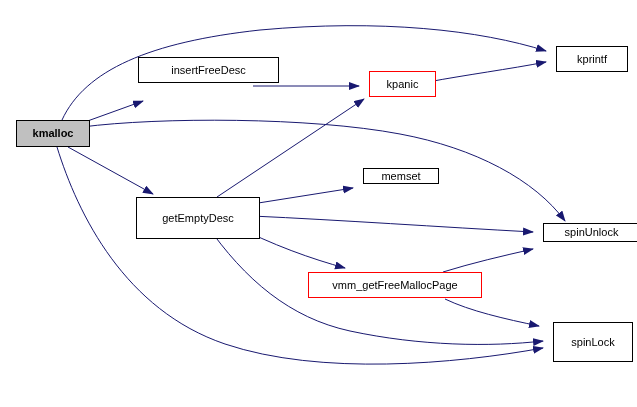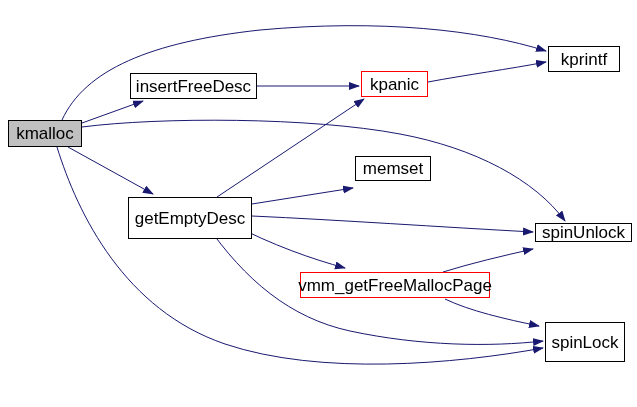--- a/index.html
+++ b/index.html
@@ -22,25 +22,26 @@
   svg.edges{position:absolute;left:0;top:0;width:637px;height:407px;}
   svg.edges path.edge{stroke:var(--edge);fill:none;stroke-width:1;}
   #arrowhead path{fill:var(--edge);stroke:none;}
   .node{
     position:absolute;
     box-sizing:border-box;
     border:1px solid var(--node-border);
     background:var(--node-fill);
     color:var(--text);
     display:flex;align-items:center;justify-content:center;
-    font-size:17px;line-height:1;
+    font-size:11px;line-height:1;
     white-space:nowrap;
     cursor:pointer;
+    margin-left:8px;
   }
-  .node.current{background:var(--current-fill);cursor:default;}
+  .node.current{background:var(--current-fill);cursor:default;font-weight:bold;}
   .node.highlighted{border-color:var(--hl-border);text-align:center;}
 </style>
 </head>
 <body>
 
 <div class="canvas">
 
   <svg class="edges" viewBox="0 0 637 407">
     <defs>
       <marker id="arrowhead" markerUnits="userSpaceOnUse" markerWidth="12" markerHeight="9" refX="10" refY="4" orient="auto">
@@ -57,22 +58,22 @@
     <path class="edge" marker-end="url(#arrowhead)" d="M 217,197 L 364,99"></path>
     <path class="edge" marker-end="url(#arrowhead)" d="M 252,204 L 353,188"></path>
     <path class="edge" marker-end="url(#arrowhead)" d="M 252,216 C 340,220 440,227 533,232"></path>
     <path class="edge" marker-end="url(#arrowhead)" d="M 232,224 C 272,245 312,259 345,268"></path>
     <path class="edge" marker-end="url(#arrowhead)" d="M 206,224 C 245,280 290,318 350,331 C 420,346 490,347 543,341"></path>
     <path class="edge" marker-end="url(#arrowhead)" d="M 443,272 C 472,263 502,256 533,249"></path>
     <path class="edge" marker-end="url(#arrowhead)" d="M 445,299 C 470,311 505,319 539,326"></path>
   </svg>
 
   <div class="node current" style="left:8px;   top:120px; width:74px;  height:27px">kmalloc</div>
-  <div class="node" style="left:130px; top:73px;  width:127px; height:26px">insertFreeDesc</div>
+  <div class="node" style="left:130px; top:57px;  width:141px; height:26px">insertFreeDesc</div>
   <div class="node highlighted" style="left:361px; top:71px;  width:67px;  height:26px">kpanic</div>
   <div class="node" style="left:548px; top:46px;  width:72px;  height:26px">kprintf</div>
-  <div class="node" style="left:355px; top:156px; width:76px;  height:25px">memset</div>
+  <div class="node" style="left:355px; top:168px; width:76px;  height:16px">memset</div>
   <div class="node" style="left:128px; top:197px; width:124px; height:42px">getEmptyDesc</div>
   <div class="node" style="left:535px; top:223px; width:97px;  height:19px">spinUnlock</div>
-  <div class="node highlighted" style="left:300px; top:272px; width:190px; height:26px">vmm_getFreeMallocPage</div>
+  <div class="node highlighted" style="left:300px; top:272px; width:174px; height:26px">vmm_getFreeMallocPage</div>
   <div class="node" style="left:545px; top:322px; width:80px;  height:40px">spinLock</div>
 
 </div>
 
 </body></html>

